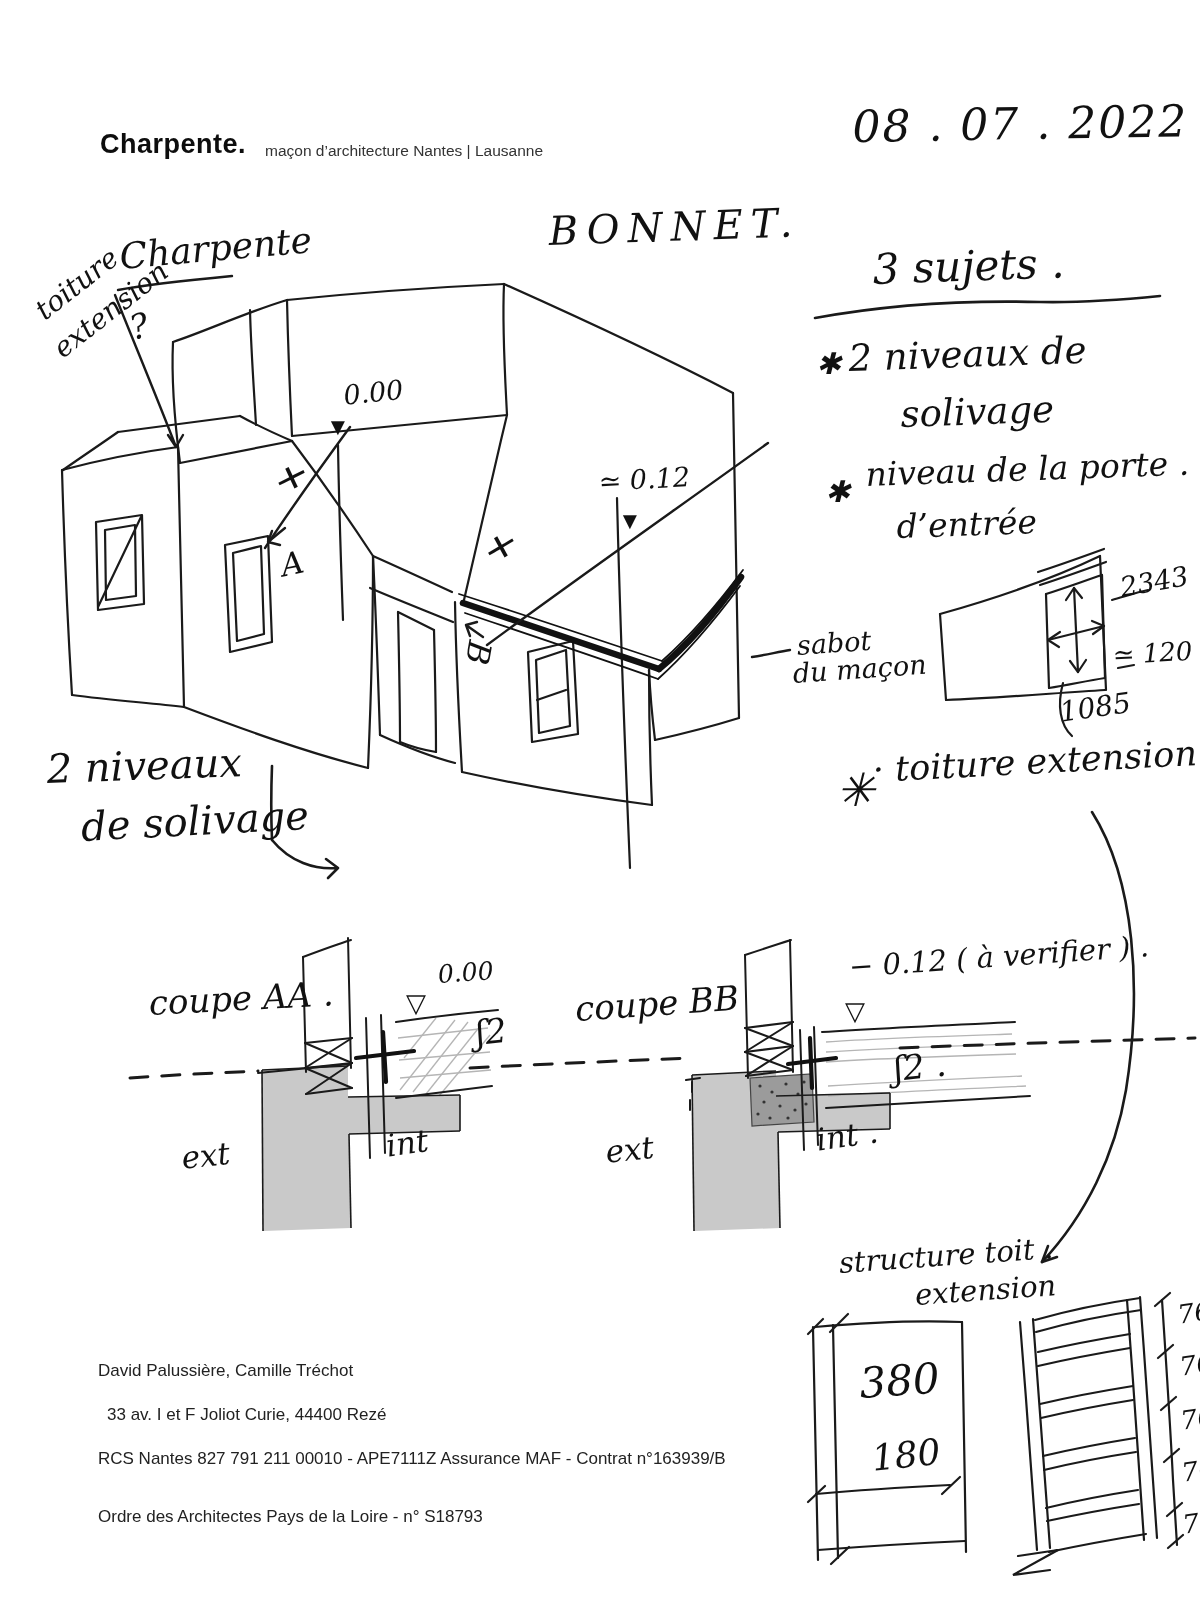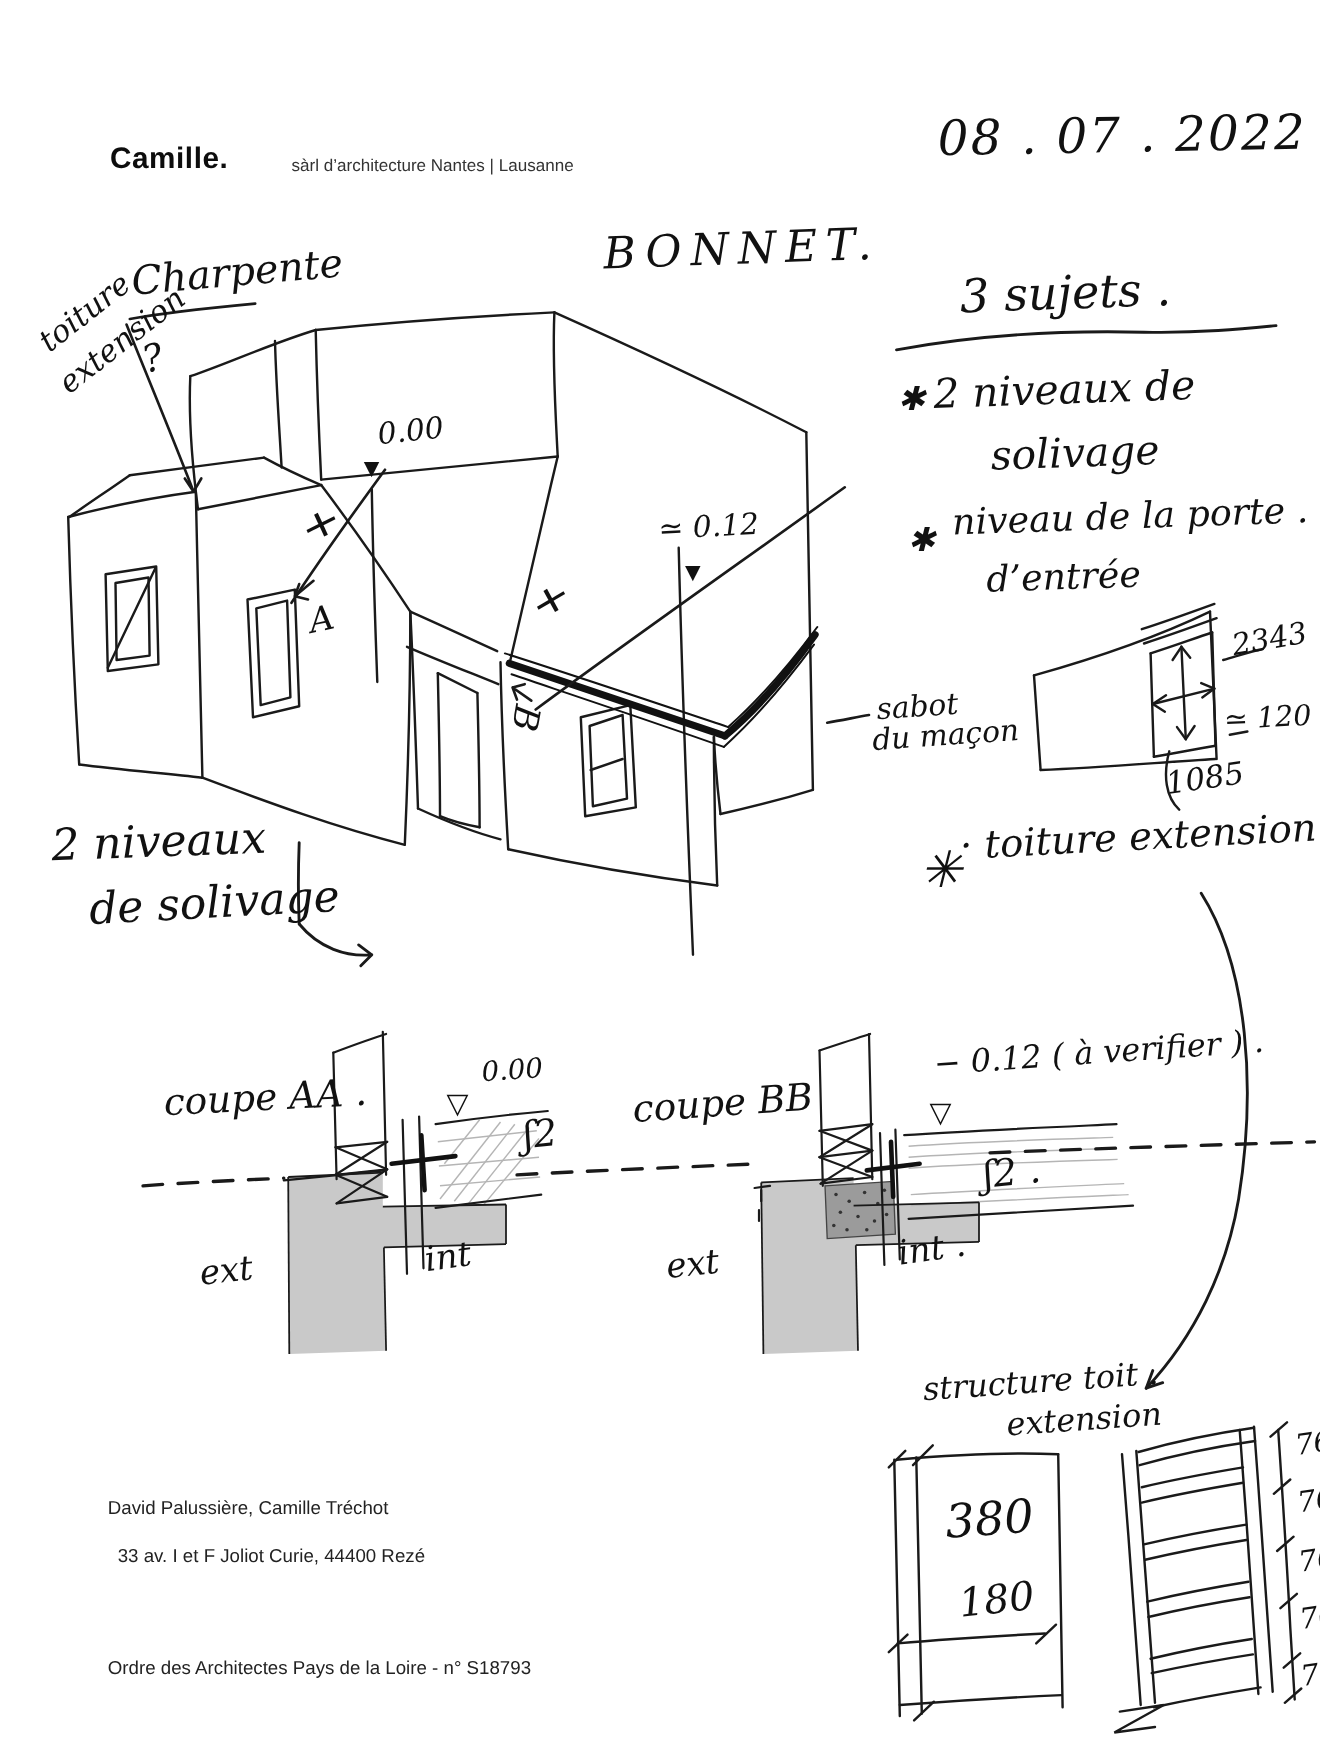--- a/index.html
+++ b/index.html
@@ -262,22 +262,22 @@
     <path d="M1155,1306 L1170,1293"></path>
         <path d="M1158,1358 L1173,1345"></path>
     <path d="M1161,1410 L1176,1397"></path>
         <path d="M1164,1462 L1179,1449"></path>
     <path d="M1167,1516 L1182,1503"></path>
         <path d="M1168,1548 L1183,1535"></path>
     <path d="M1018,1556 L1058,1550 L1013,1575 L1050,1570"></path>
   </g>
 </svg>
 
-  <span class="lbl print brand" style="left:100px;top:130px;">Camille.</span>
-  <span class="lbl print sub" style="left:265px;top:143px;">sàrl d’architecture Nantes | Lausanne</span>
+  <span class="lbl print brand" style="left:100px;top:130px;">Charpente.</span>
+  <span class="lbl print sub" style="left:265px;top:143px;">maçon d’architecture Nantes | Lausanne</span>
   <span class="lbl hand" style="left:852px;top:104px;font-size:44px;transform:rotate(-1deg);letter-spacing:2px;">08 . 07 . 2022</span>
 
   <span class="lbl hand" style="left:548px;top:210px;font-size:40px;letter-spacing:8px;transform:rotate(-2deg);">BONNET.</span>
   <span class="lbl hand" style="left:118px;top:238px;font-size:36px;transform:rotate(-5deg);">Charpente</span>
   <span class="lbl hand" style="left:30px;top:302px;font-size:28px;transform:rotate(-38deg);">toiture</span>
   <span class="lbl hand" style="left:48px;top:340px;font-size:28px;transform:rotate(-38deg);">extension</span>
   <span class="lbl hand" style="left:126px;top:312px;font-size:34px;transform:rotate(-15deg);">?</span>
 
   <span class="lbl hand" style="left:872px;top:248px;font-size:42px;transform:rotate(-2deg);">3 sujets .</span>
   <span class="lbl hand" style="left:816px;top:348px;font-size:30px;">✱</span>
@@ -328,15 +328,16 @@
   <span class="lbl hand" style="left:870px;top:1440px;font-size:36px;transform:rotate(-6deg);">180</span>
 
   <span class="lbl hand" style="left:1176px;top:1302px;font-size:26px;transform:rotate(-8deg);">76</span>
   <span class="lbl hand" style="left:1178px;top:1354px;font-size:26px;transform:rotate(-8deg);">76</span>
   <span class="lbl hand" style="left:1179px;top:1408px;font-size:26px;transform:rotate(-8deg);">76</span>
   <span class="lbl hand" style="left:1180px;top:1460px;font-size:26px;transform:rotate(-8deg);">76</span>
   <span class="lbl hand" style="left:1181px;top:1512px;font-size:26px;transform:rotate(-8deg);">76</span>
 
   <span class="lbl print foot" style="left:98px;top:1362px;">David Palussière, Camille Tréchot</span>
   <span class="lbl print foot" style="left:107px;top:1406px;">33 av. I et F Joliot Curie, 44400 Rezé</span>
+  <span class="lbl print foot" style="left:98px;top:1450px;">RCS Nantes 827 791 211 00010 - APE7111Z Assurance MAF - Contrat n°163939/B</span>
   <span class="lbl print foot" style="left:98px;top:1508px;">Ordre des Architectes Pays de la Loire - n° S18793</span>
 
 </div>
 
 </body></html>

